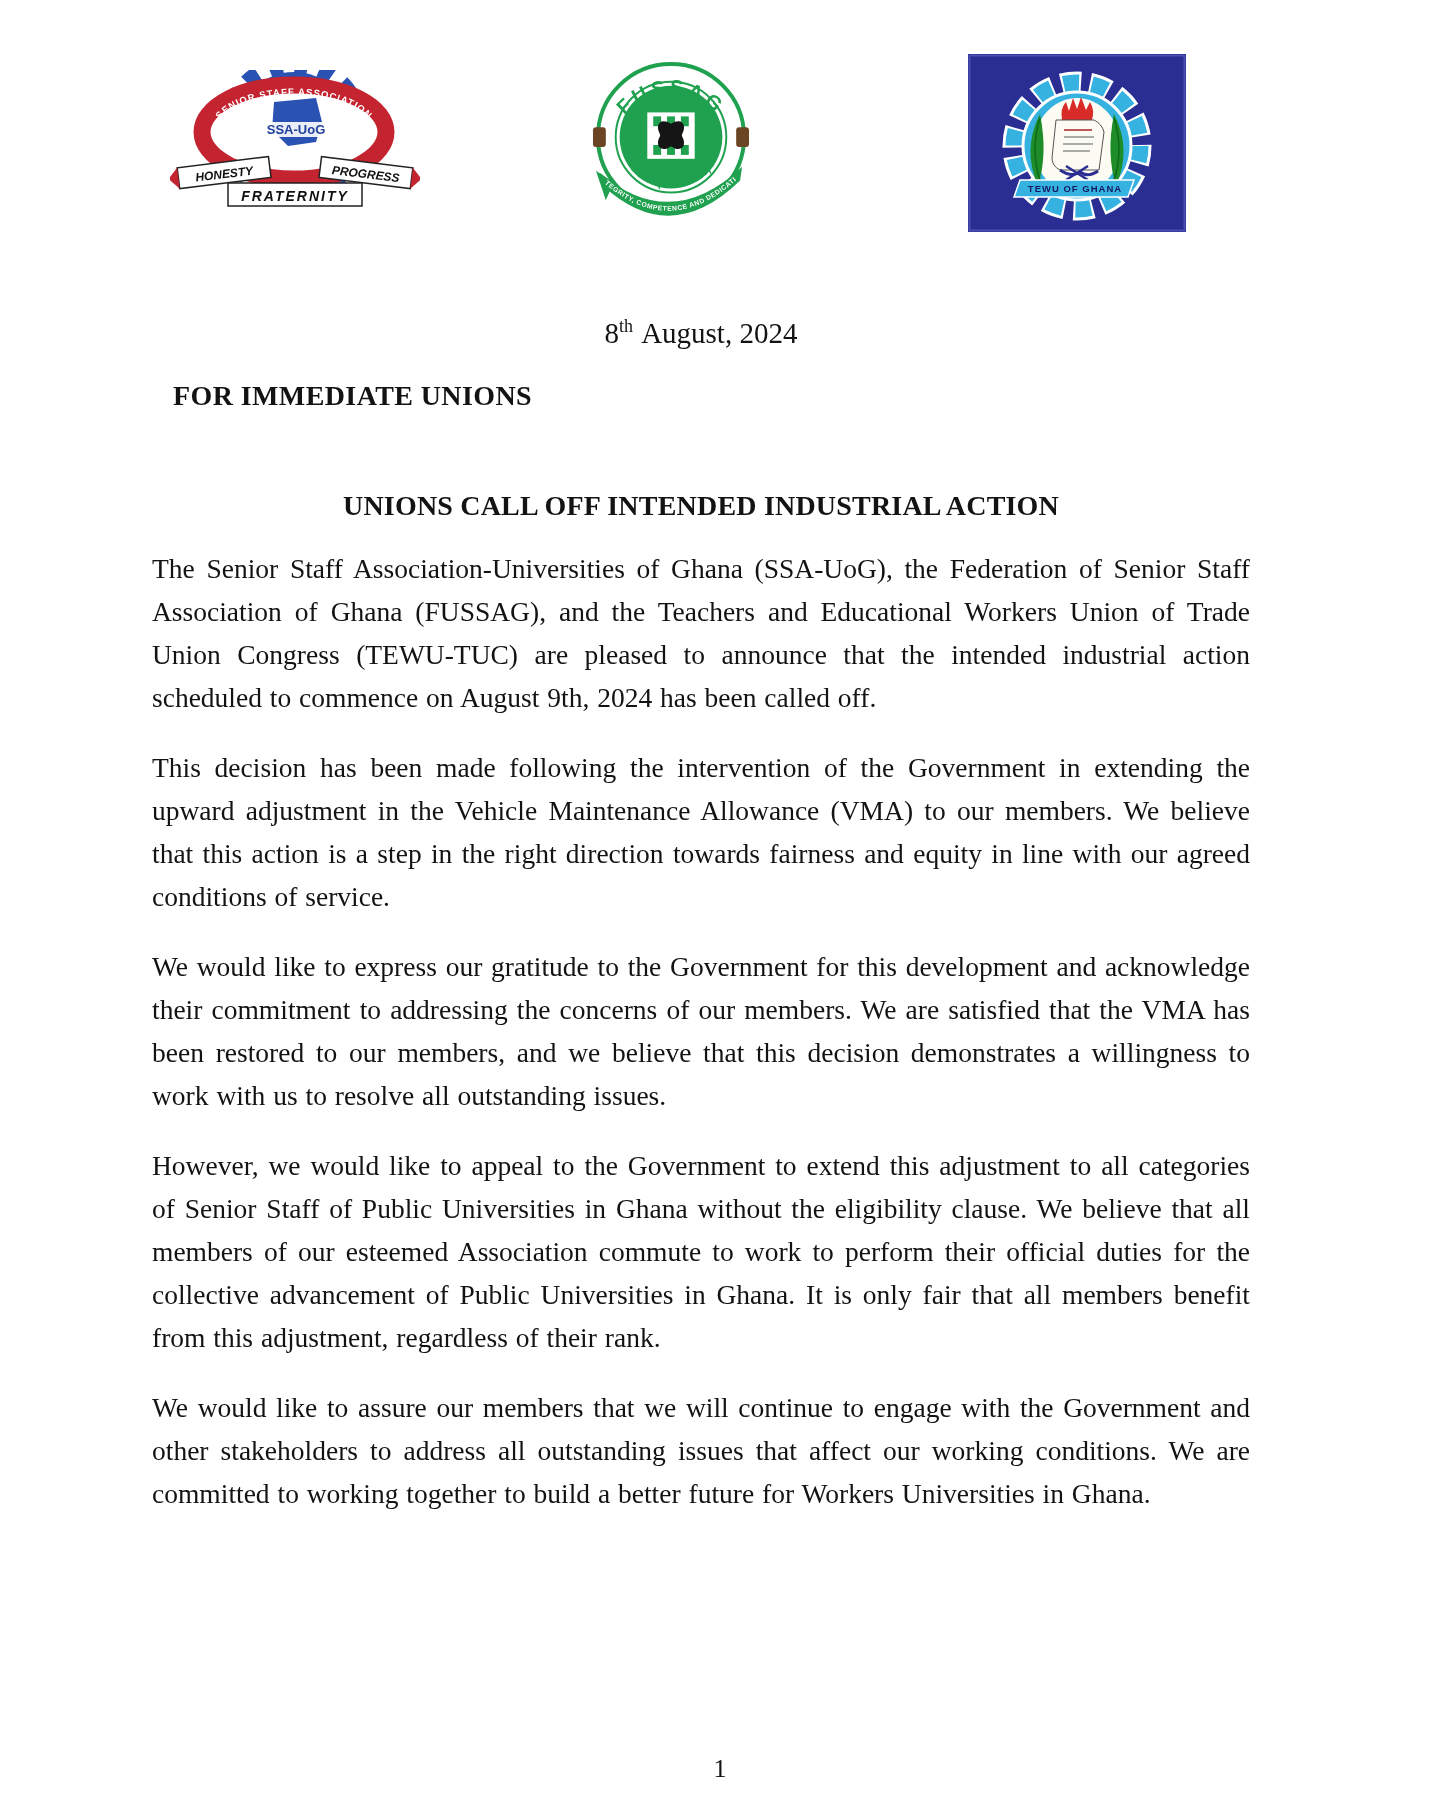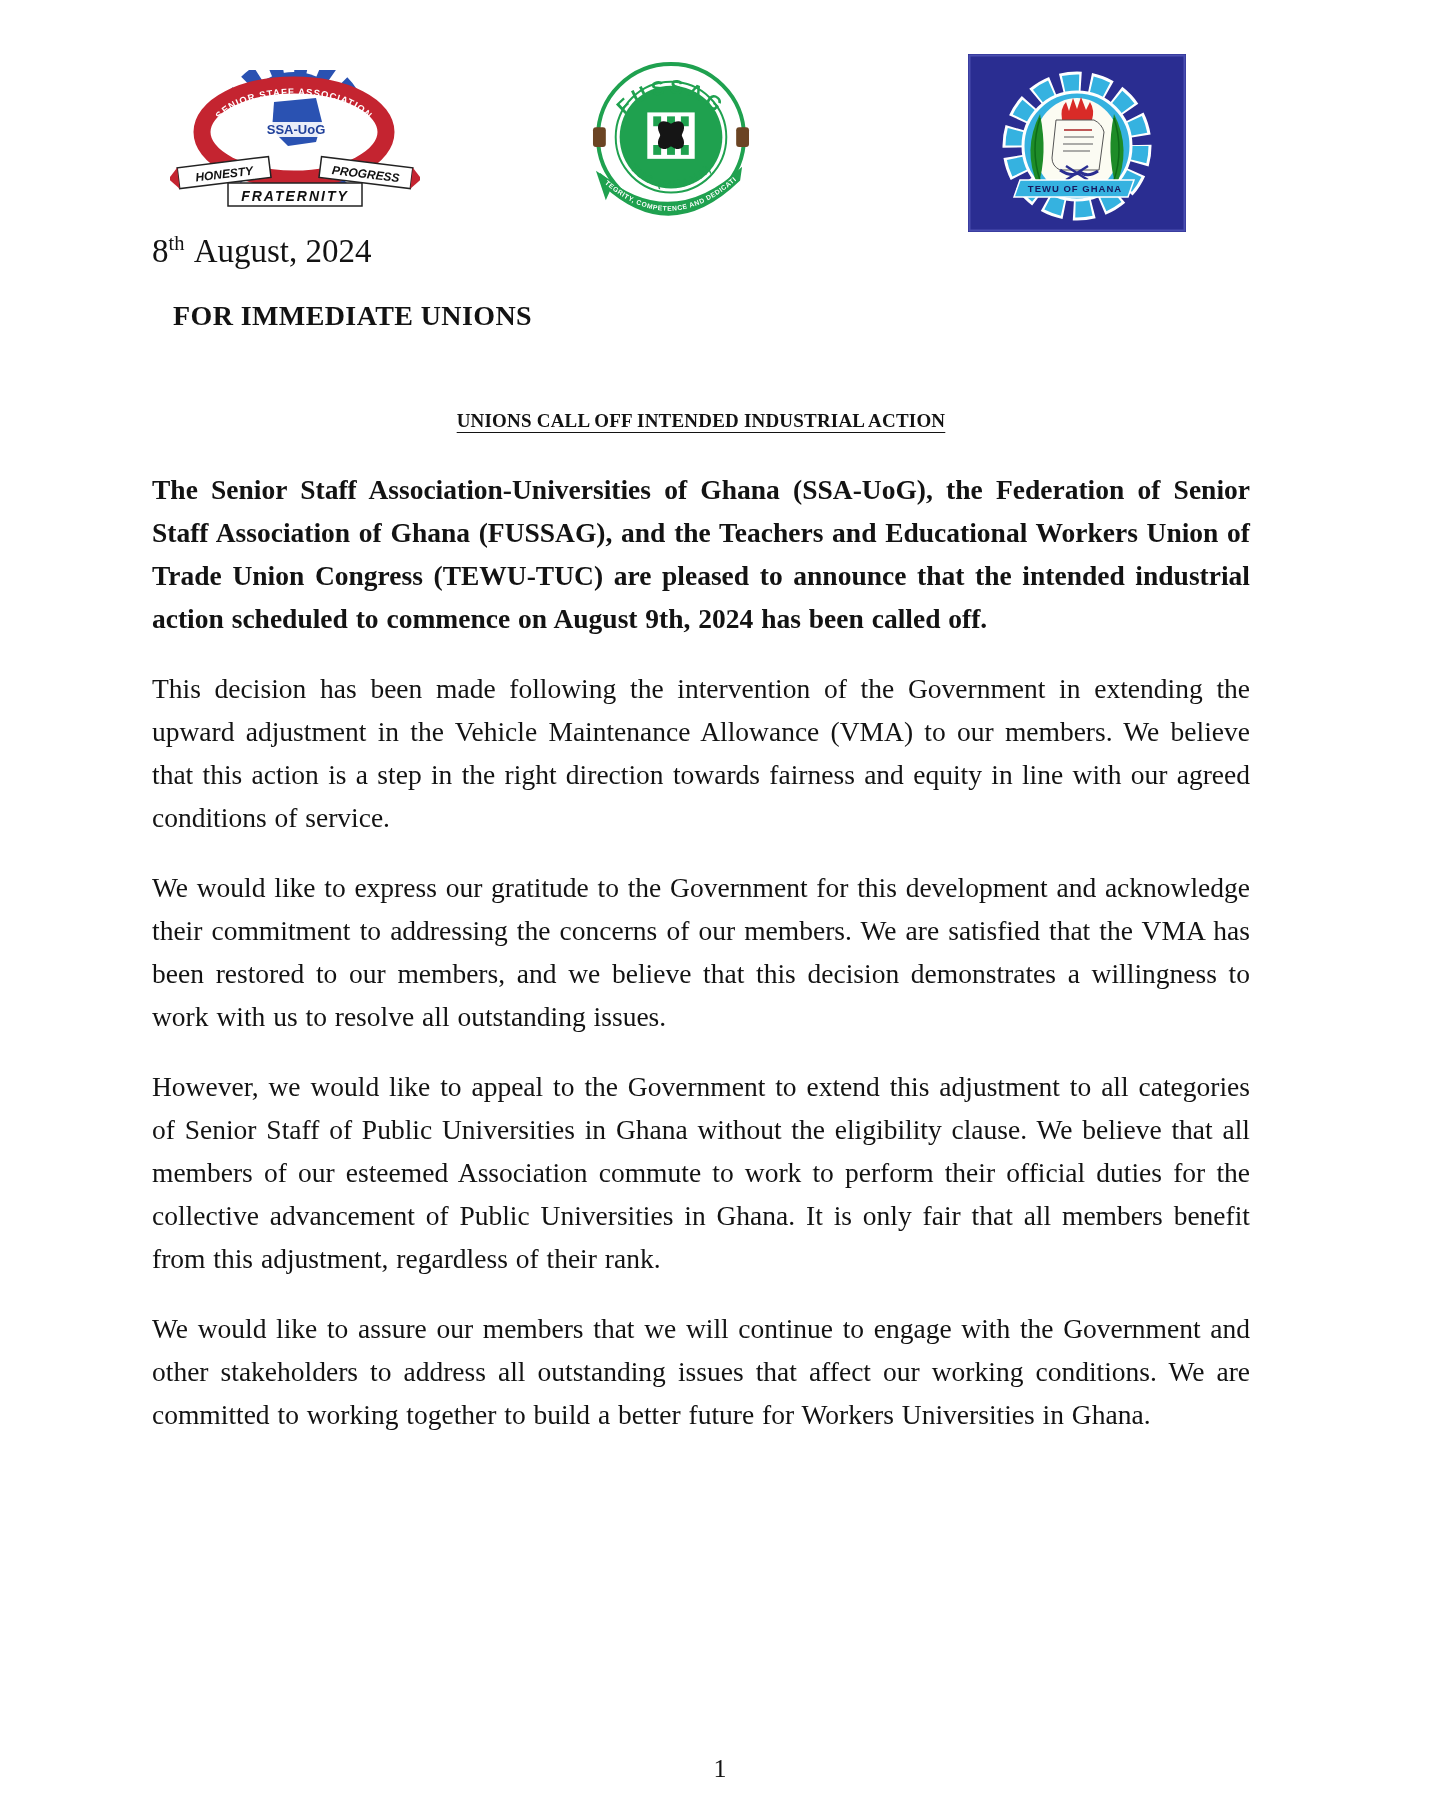--- a/index.html
+++ b/index.html
@@ -6,29 +6,29 @@
   body{
     width:1440px;height:1800px;position:relative;background:#ffffff;
     font-family:"Liberation Serif", serif;color:#131313;overflow:hidden;
   }
   .logo-row{position:relative;height:233px;width:1440px;}
   .logo{position:absolute;}
   .logo-ssa{left:170px;top:70px;width:250px;height:140px;}
   .logo-fussag{left:592px;top:56px;width:158px;height:178px;}
   .logo-tewu{left:968px;top:54px;width:218px;height:178px;}
   .content{margin-left:152px;width:1098px;}
-  .date-line{text-align:left;font-size:33px;}
+  .date-line{margin-top:84px;text-align:center;font-size:29px;}
   .date-line sup{font-size:0.62em;line-height:0;}
   .date-month{margin-left:0.28em;}
   .release-line{margin-top:30px;padding-left:21px;font-size:28px;font-weight:bold;letter-spacing:0.4px;}
-  .headline{margin:78px 0 0 0;font-size:19px;font-weight:bold;text-align:center;
-    text-decoration:underline;text-underline-offset:5px;letter-spacing:0.2px;}
+  .headline{margin:78px 0 0 0;font-size:28px;font-weight:bold;text-align:center;
+    text-underline-offset:5px;letter-spacing:0.2px;}
   .body-par{font-size:27.5px;line-height:43px;text-align:justify;margin:27px 0 0 0;
     text-justify:inter-word;word-spacing:1px;}
-  .body-par.first{margin-top:36px;font-weight:bold;}
+  .body-par.first{margin-top:25px;}
   .page-number{position:absolute;left:0;bottom:16px;width:1440px;text-align:center;font-size:26px;}
   svg text{font-family:"Liberation Sans", sans-serif;}
 </style>
 </head>
 <body>
 
 <div class="logo-row">
 
   <svg class="logo logo-ssa" viewBox="0 0 250 140" xmlns="http://www.w3.org/2000/svg">
     <defs>

